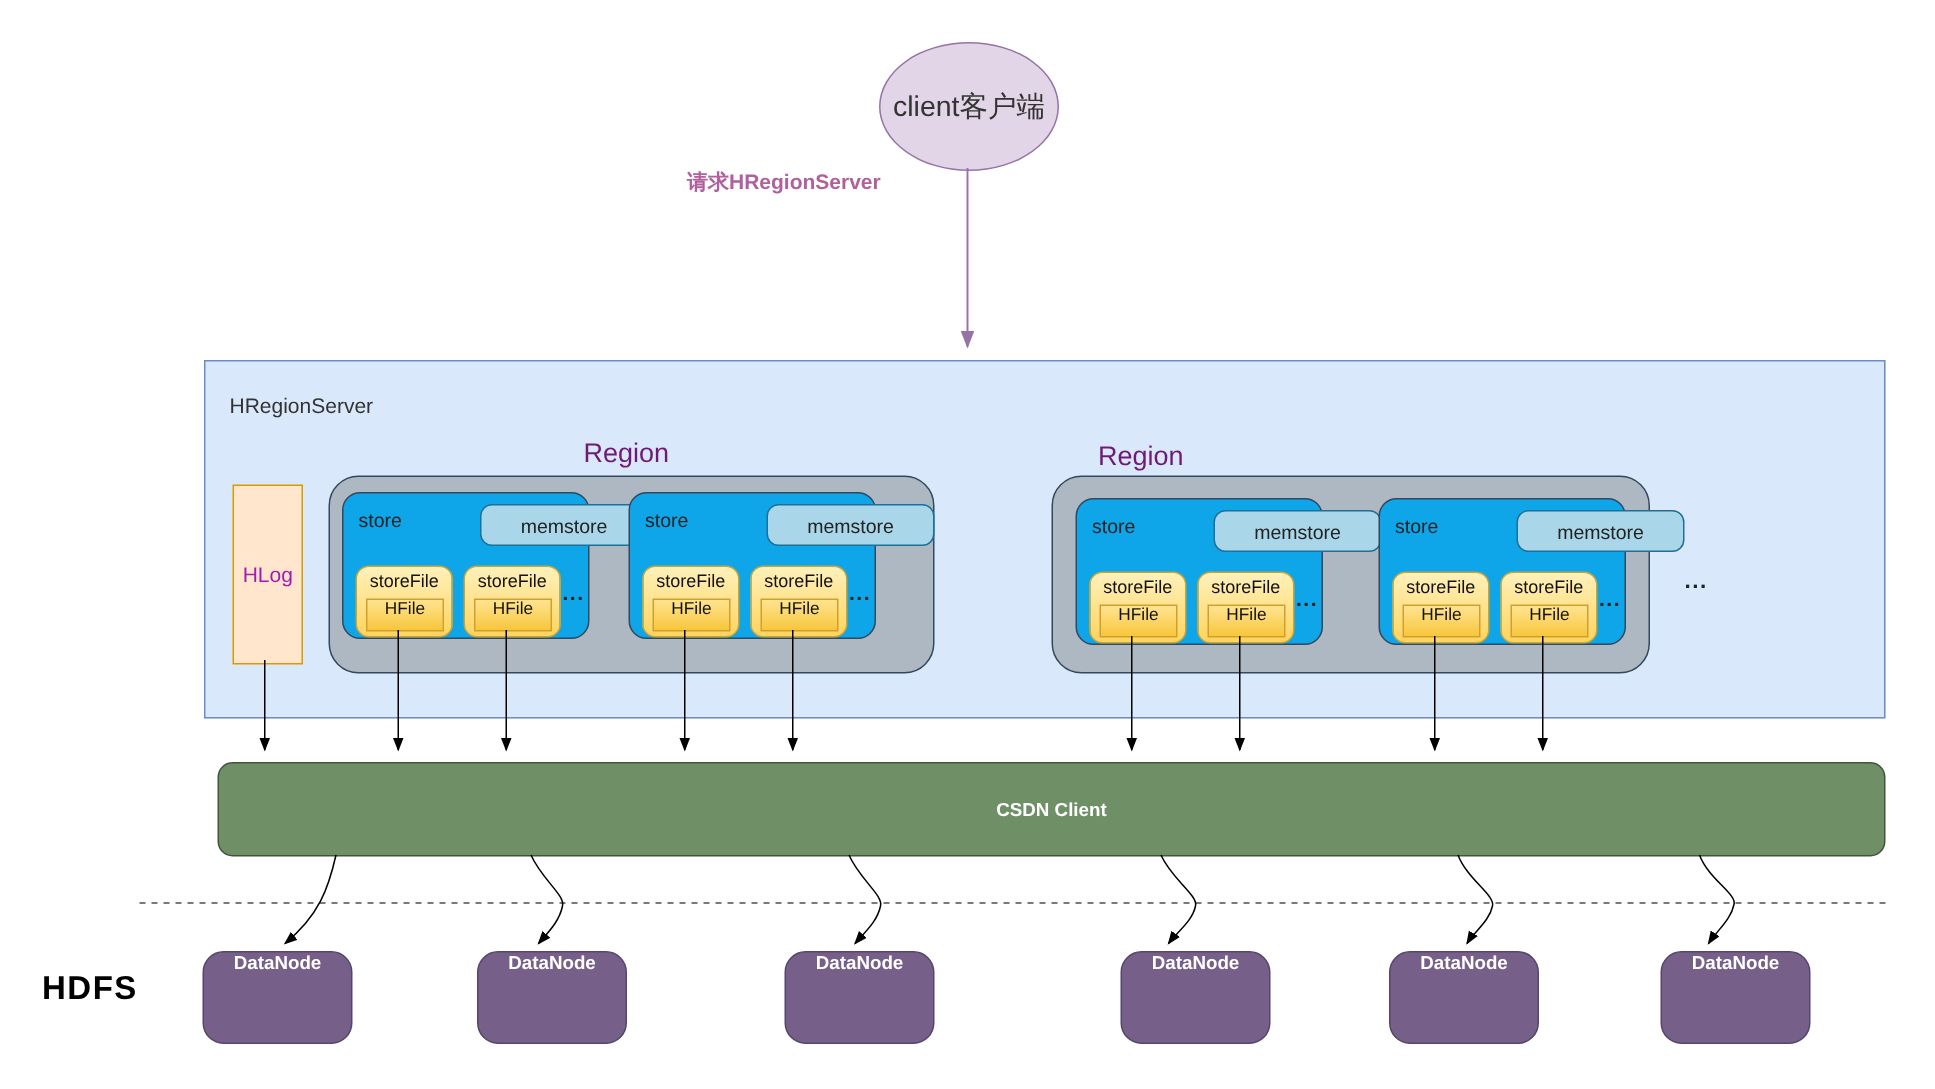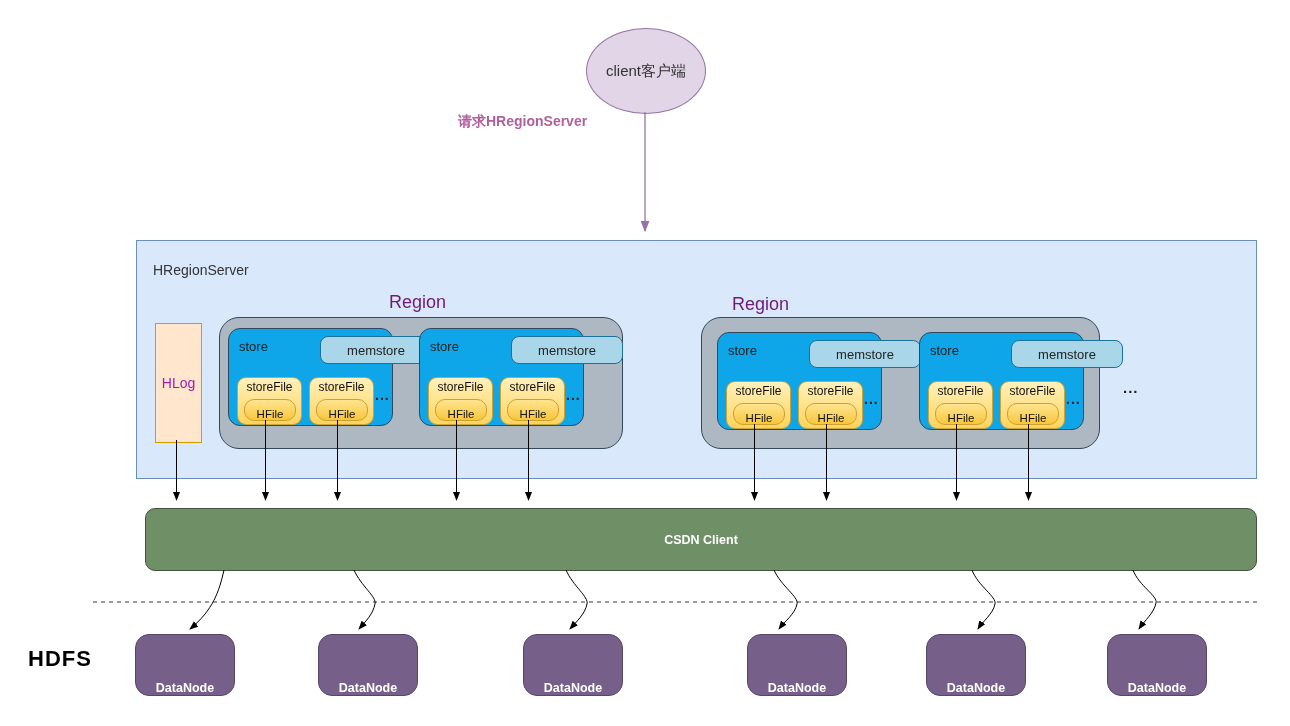--- a/index.html
+++ b/index.html
@@ -3,56 +3,56 @@
 <meta charset="utf-8">
 <style>
   html,body{margin:0;padding:0;background:#ffffff;}
   body{font-family:"Liberation Sans","DejaVu Sans",sans-serif;color:#1a1a1a;}
   .canvas{position:relative;width:1290px;height:726px;background:#ffffff;overflow:hidden;}
   .abs{position:absolute;}
   .overlay{position:absolute;left:0;top:0;width:1290px;height:726px;pointer-events:none;z-index:6;}
 
   .client-ellipse{left:586px;top:28px;width:118px;height:84px;border-radius:50%;
     background:#e1d5e7;border:1px solid #9673a6;display:flex;align-items:center;justify-content:center;
-    font-size:15px;color:#333;z-index:2;}
+    font-size:19px;color:#333;z-index:2;}
   .req-label{left:458px;top:113px;font-size:14px;font-weight:bold;color:#b0619d;z-index:2;}
 
   .hrs{left:136px;top:240px;width:1119px;height:237px;background:#dae8fc;border:1px solid #6c8ebf;z-index:1;}
   .hrs-title{left:16px;top:21px;font-size:14px;color:#333;}
 
   .region-label{font-size:18px;color:#701a75;z-index:2;}
   .region{background:#aeb8c3;border:1px solid #33485c;border-radius:20px;z-index:1;}
   .region1{left:82px;top:76px;width:402px;height:130px;}
   .region2{left:564px;top:76px;width:397px;height:130px;}
 
   .store{position:absolute;width:163px;height:96px;background:#0ea5e9;border:1px solid #33485c;border-radius:12px;}
   .store-label{position:absolute;left:10px;top:10px;font-size:13px;color:#222;}
   .memstore{position:absolute;left:47px;top:7px;width:110px;height:26px;background:#a9d7e9;border:1px solid #1d7097;
     border-radius:8px;display:flex;align-items:center;justify-content:center;font-size:13px;color:#222;margin-left:44px;}
   .sf{position:absolute;top:48px;width:63px;height:46px;border:1px solid #c9a437;border-radius:9px;
     background:linear-gradient(180deg,#fff1bb 0%,#ffd45e 100%);}
   .sf1{left:8px;} .sf2{left:80px;}
   .sf-label{position:absolute;left:0;top:2px;width:100%;text-align:center;font-size:12px;color:#111;}
-  .hfile{position:absolute;left:6px;top:21px;width:50px;height:20px;border:1px solid #cf9f2f;border-radius:10px;
-    background:linear-gradient(180deg,#ffe490 0%,#f7c63c 100%);display:flex;align-items:flex-end;justify-content:center;
+  .hfile{position:absolute;left:6px;top:21px;width:50px;height:20px;border:1px solid #cf9f2f;border-radius:0;
+    background:linear-gradient(180deg,#ffe490 0%,#f7c63c 100%);display:flex;align-items:flex-start;justify-content:center;
     font-size:11.5px;color:#111;}
   .dots{position:absolute;left:146px;top:58px;font-size:14px;font-weight:bold;color:#222;letter-spacing:1px;}
 
   .hlog{left:18px;top:82px;width:45px;height:118px;background:#ffe6cc;border:1px solid #d79b00;
     display:flex;align-items:center;justify-content:center;font-size:14px;color:#a21caf;}
   .regions-dots{left:986px;top:138px;font-size:15px;font-weight:bold;color:#222;letter-spacing:1px;}
 
   .hdfs-bar{left:145px;top:508px;width:1110px;height:61px;background:#6f8f67;border:1px solid #42543c;
     border-radius:10px;display:flex;align-items:center;justify-content:center;z-index:2;}
   .hdfs-bar span{color:#ffffff;font-size:12.5px;font-weight:bold;}
 
   .hdfs-big{left:28px;top:646px;font-size:22px;font-weight:bold;color:#000;letter-spacing:1px;z-index:2;}
 
   .datanode{top:634px;width:98px;height:60px;background:#76608a;border:1px solid #55466b;border-radius:14px;
-    display:flex;align-items:flex-end;justify-content:center;z-index:2;}
+    display:flex;align-items:flex-start;justify-content:center;z-index:2;}
   .datanode span{color:#ffffff;font-size:12.5px;font-weight:bold;}
   .dn1{left:135px;} .dn2{left:318px;} .dn3{left:523px;} .dn4{left:747px;} .dn5{left:926px;} .dn6{left:1107px;}
 
   .watermark{left:1093px;top:692px;font-size:19px;color:#c9c9c9;z-index:7;letter-spacing:1px;}
 </style>
 </head>
 <body>
 
 <div class="canvas">
 

